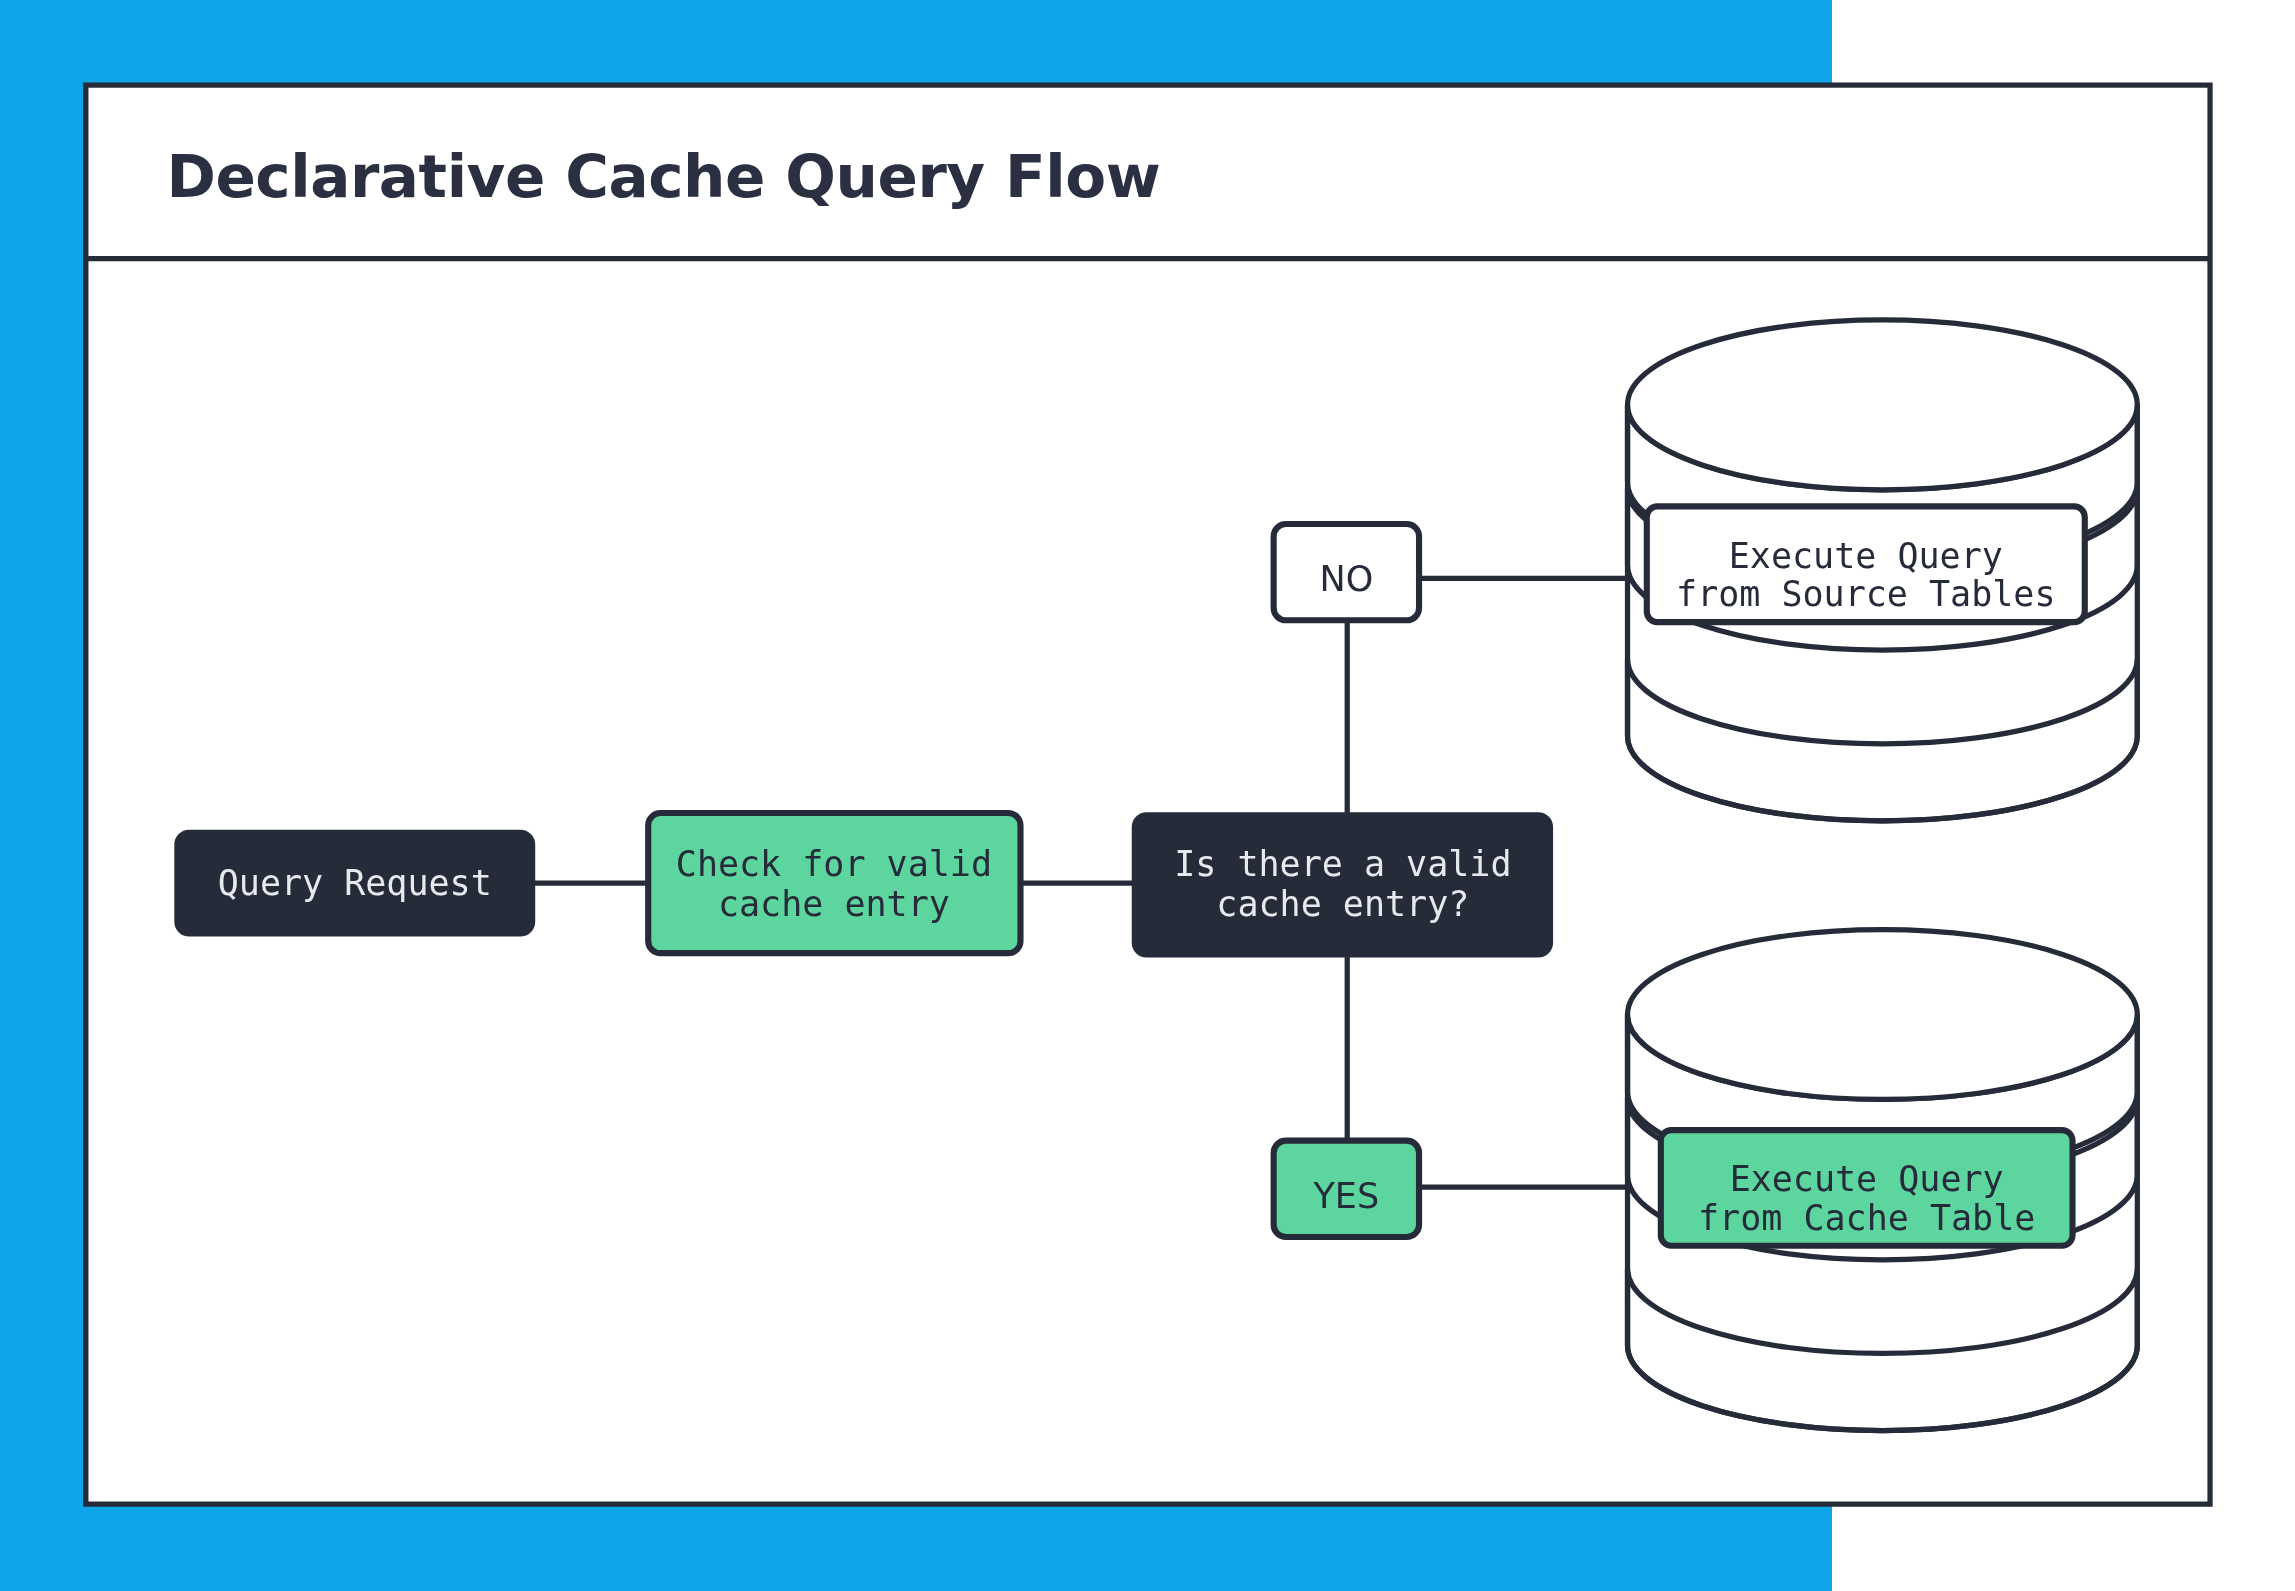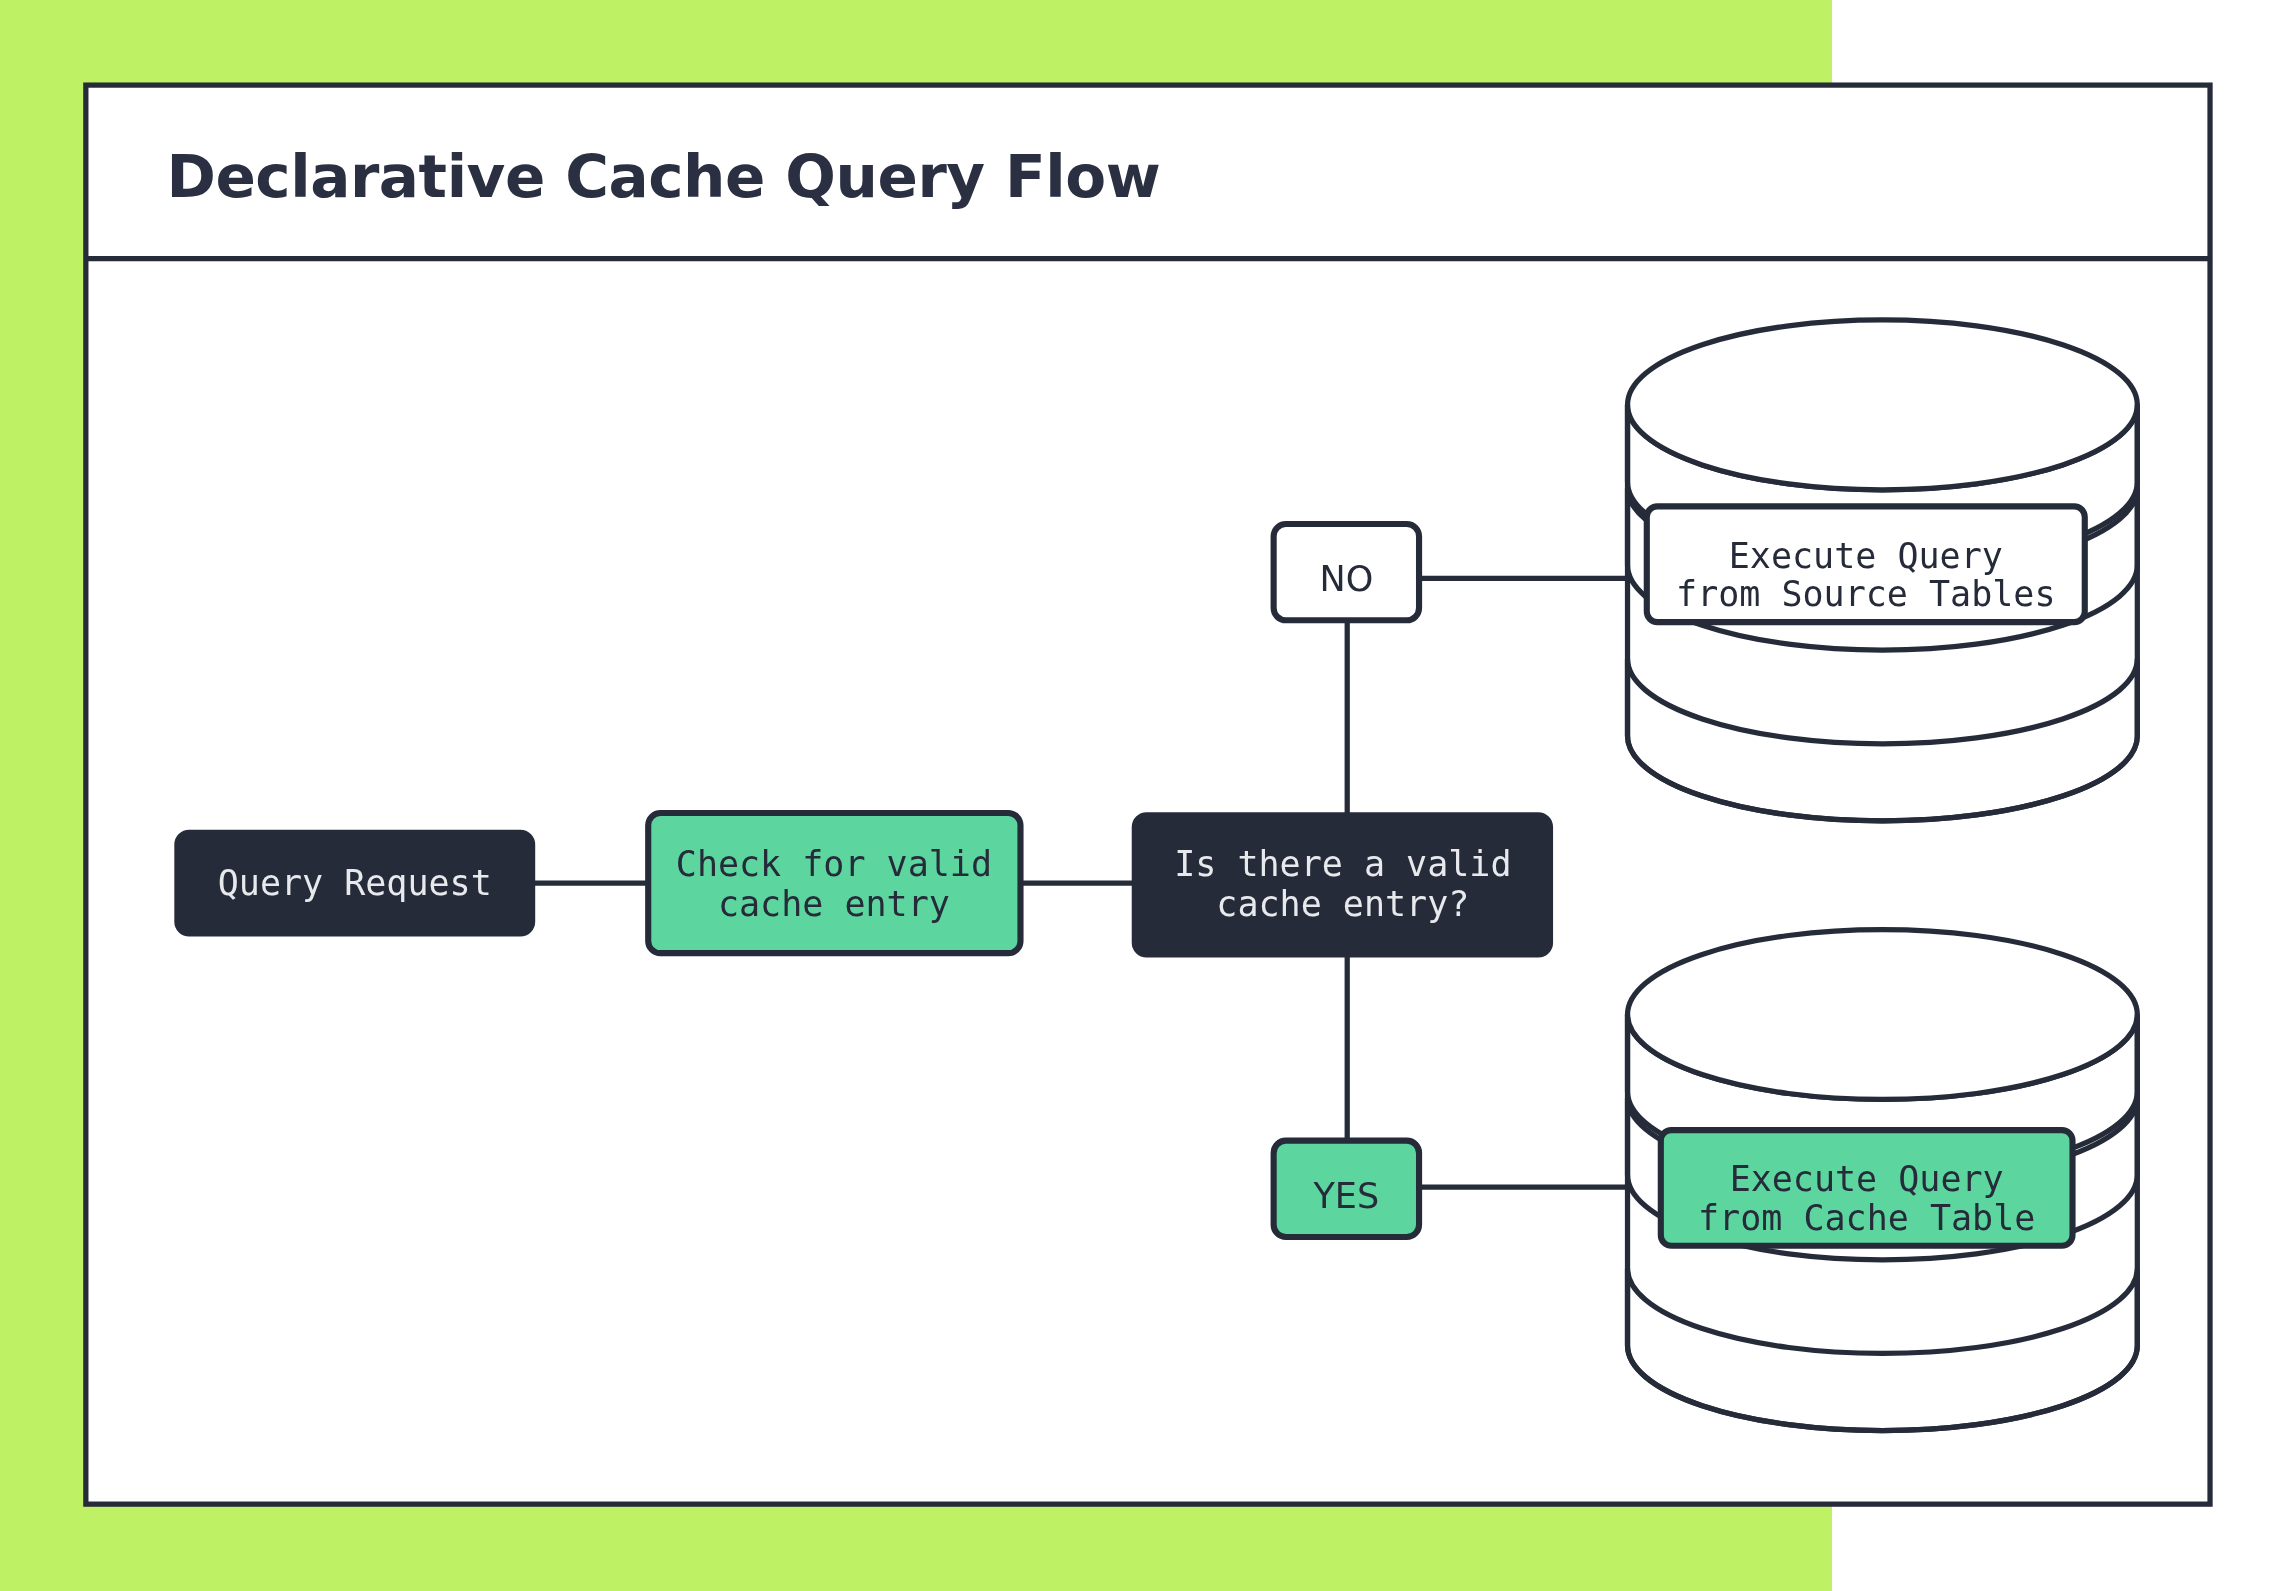--- a/index.html
+++ b/index.html
@@ -10,21 +10,21 @@
   body {
     width: 2295px;
     height: 1591px;
     font-family: "DejaVu Sans", sans-serif;
     overflow: hidden;
   }
   #diagram-root {
     position: relative;
     width: 1832px;
     height: 1591px;
-    background: #bef264;
+    background: #0ea5e9;
   }
   svg.canvas {
     position: absolute;
     top: 0;
     left: 0;
     width: 2295px;
     height: 1591px;
     display: block;
   }
   .frame-line {

